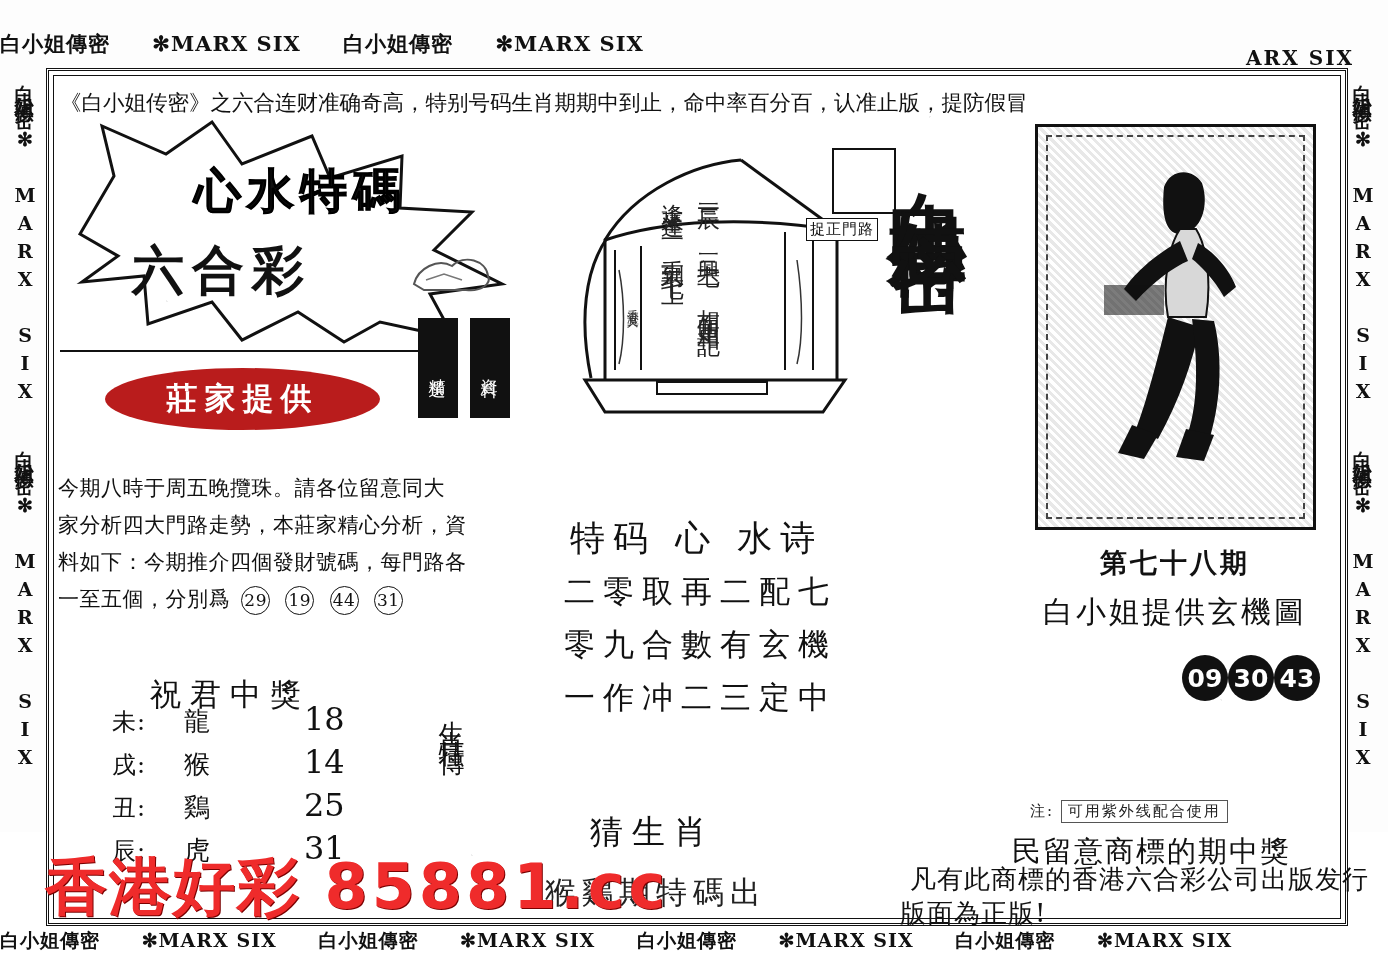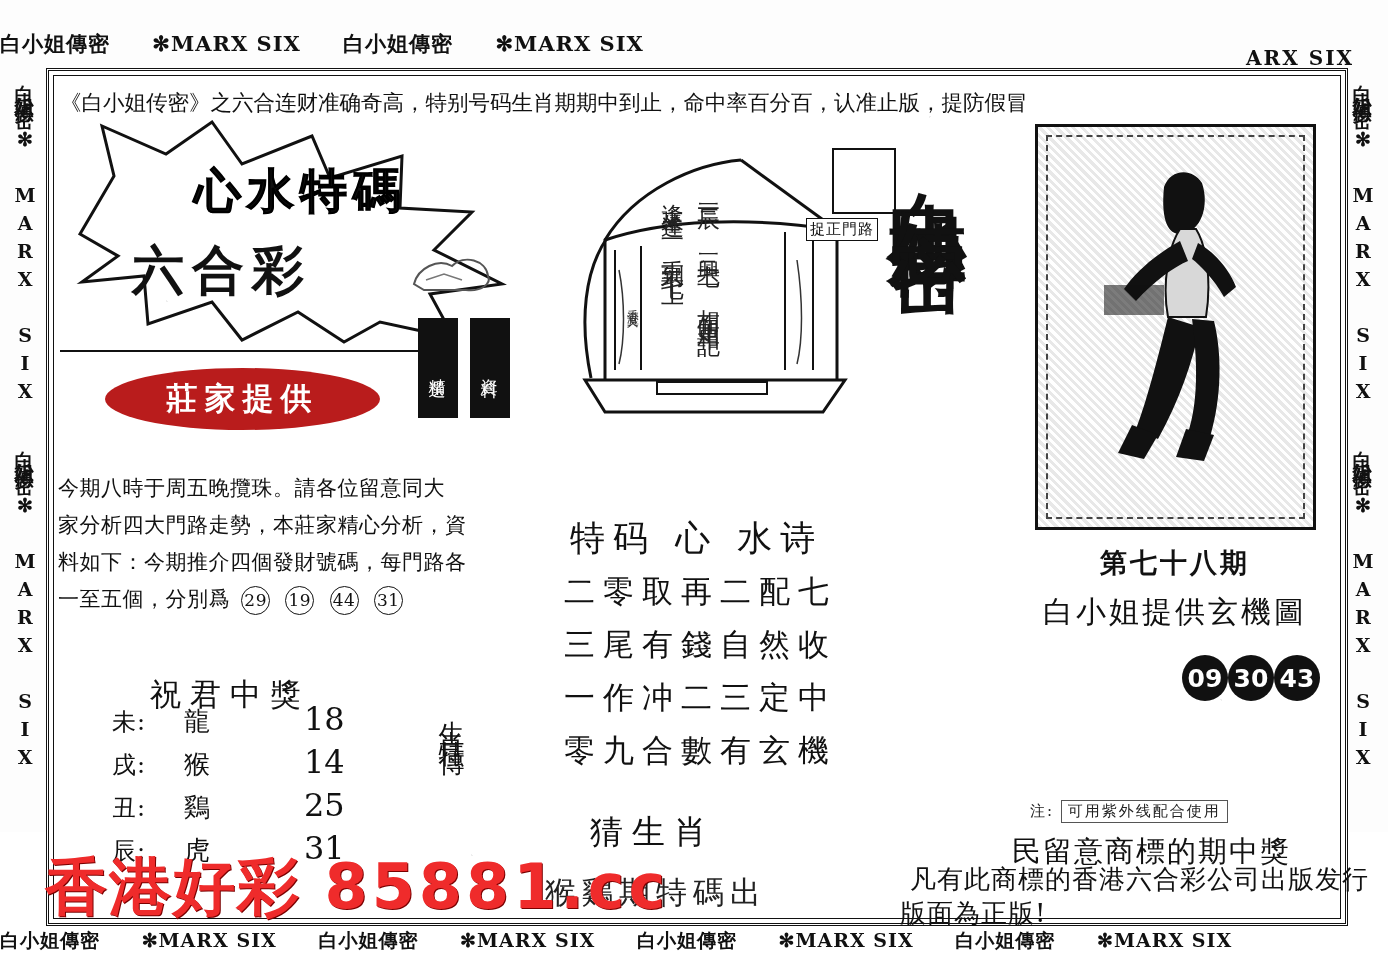--- a/index.html
+++ b/index.html
@@ -342,23 +342,22 @@
     </svg>
   </div>
   <div class="boat-poem">三辰一 三興七二 相面重相記 逢來逢三 重到不七上</div>
   <div class="boat-note">香港文具</div>
   <div class="boxlabel"></div>
   <div class="boxlabel-txt">捉正門路</div>
 
   <div class="mid-title">特码 心 水诗</div>
   <div class="poem">
     <div class="pline">二零取再二配七</div>
-    <div class="pline">三尾有錢自然收</div>
+    <div class="pline">零九合數有玄機</div>
     <div class="pline">一作冲二三定中</div>
-    <div class="pline">零九合數有玄機</div>
   </div>
   <div class="guess">猜生肖</div>
   <div class="mid-bottom">猴鷄期特碼出</div>
 
   <div class="bigtitle">白小姐傳密</div>
 
   <div class="photo">
     <svg class="figure" width="170" height="320" viewBox="0 0 170 320">
       <ellipse cx="96" cy="36" rx="20" ry="26" fill="#111"></ellipse>
       <path d="M76 20 C72 60, 84 70, 96 66 C112 64, 122 40, 114 16 C104 0, 82 2, 76 20 Z" fill="#111"></path>

